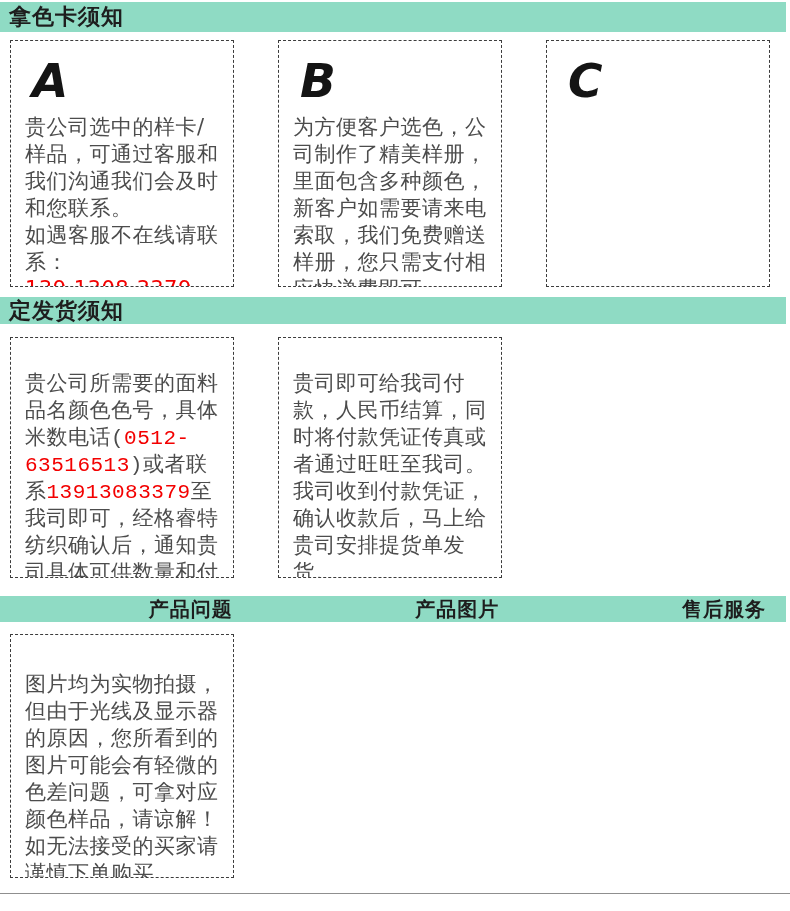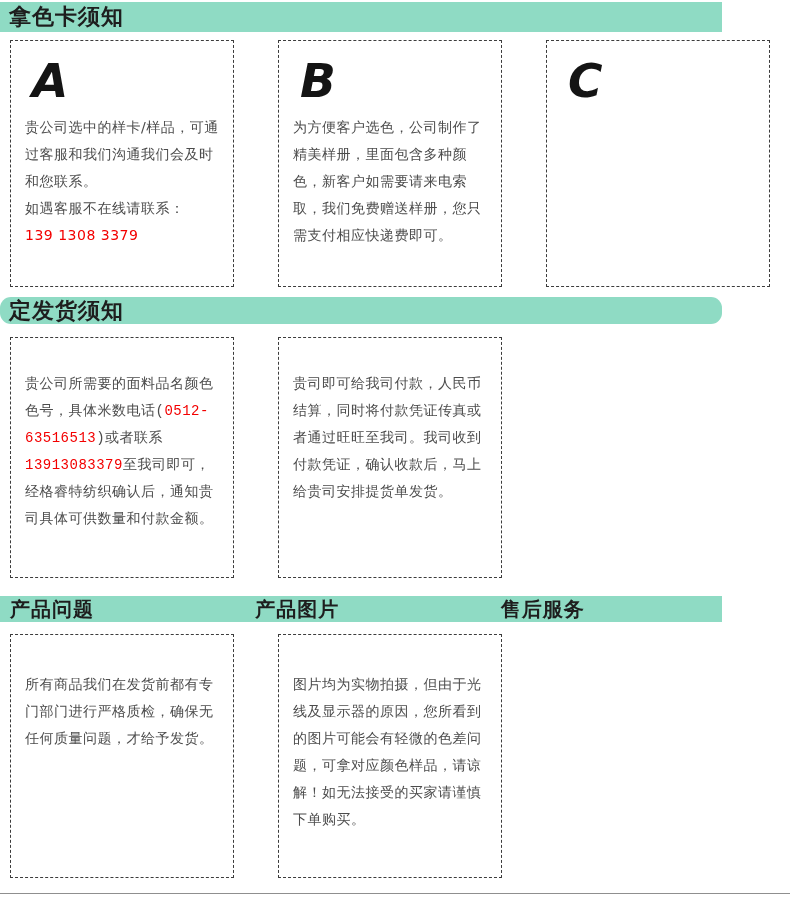--- a/index.html
+++ b/index.html
@@ -4,45 +4,45 @@
 <style>
   * { box-sizing: border-box; margin: 0; padding: 0; }
   html, body { background: #ffffff; }
   body {
     width: 790px;
     height: 911px;
     font-family: "DejaVu Sans", "Liberation Sans", sans-serif;
     overflow: hidden;
   }
   .band {
-    width: 722px;
+    width: 786px;
     background: #8fdbc4;
     display: flex;
     align-items: center;
   }
   .band-left {
     height: 30px;
     padding-left: 9px;
     font-size: 22px;
     font-weight: 700;
     color: #1e1e1e;
     letter-spacing: 1px;
   }
   .band-1 { margin-top: 2px; }
-  .band-2 { margin-top: 10px; height: 27px; border-radius: 11px; }
+  .band-2 { margin-top: 10px; height: 27px; }
   .band-3 { margin-top: 18px; height: 26px; }
   .band-grid {
     display: grid;
     grid-template-columns: repeat(3, 1fr);
     gap: 44px;
     padding: 0 20px 0 10px;
     align-items: center;
   }
   .band-title-center {
-    text-align: left;
+    text-align: right;
     font-size: 20px;
     font-weight: 700;
     color: #1e1e1e;
     letter-spacing: 1px;
   }
   .row {
     display: grid;
     grid-template-columns: repeat(3, 1fr);
     gap: 44px;
     margin: 0 20px 0 10px;
@@ -61,21 +61,21 @@
   .row-3 .notice-box { height: 244px; padding-top: 36px; }
   .box-letter {
     font-size: 47px;
     font-weight: 700;
     font-style: italic;
     color: #141414;
     line-height: 1.1;
     margin: 4px 0 7px 7px;
   }
   .box-text {
-    font-size: 14px;
+    font-size: 21px;
     line-height: 27px;
     color: #4c4c4c;
     white-space: pre-wrap;
     letter-spacing: 0.5px;
   }
   .row-3 .box-col-3 .box-text { line-height: 25px; }
   .red-text { color: #f30000; }
   .bottom-divider {
     margin-top: 15px;
     width: 790px;
@@ -116,21 +116,18 @@
     <div class="box-text"><span>贵司即可给我司付款，人民币结算，同时将付款凭证传真或者通过旺旺至我司。我司收到付款凭证，确认收款后，马上给贵司安排提货单发货。</span></div>
   </div>
 </div>
 
 <div class="band band-grid band-3">
   <div class="band-title-center">产品问题</div>
   <div class="band-title-center">产品图片</div>
   <div class="band-title-center">售后服务</div>
 </div>
 <div class="row row-3">
-  <div class="notice-box box-col-1">
-    <div class="box-text"><span>所有商品我们在发货前都有专门部门进行严格质检，确保无任何质量问题，才给予发货。</span></div>
-  </div>
   <div class="notice-box box-col-2">
     <div class="box-text"><span>图片均为实物拍摄，但由于光线及显示器的原因，您所看到的图片可能会有轻微的色差问题，可拿对应颜色样品，请谅解！如无法接受的买家请谨慎下单购买。</span></div>
   </div>
 </div>
 
 <div class="bottom-divider"></div>
 
 </body></html>

